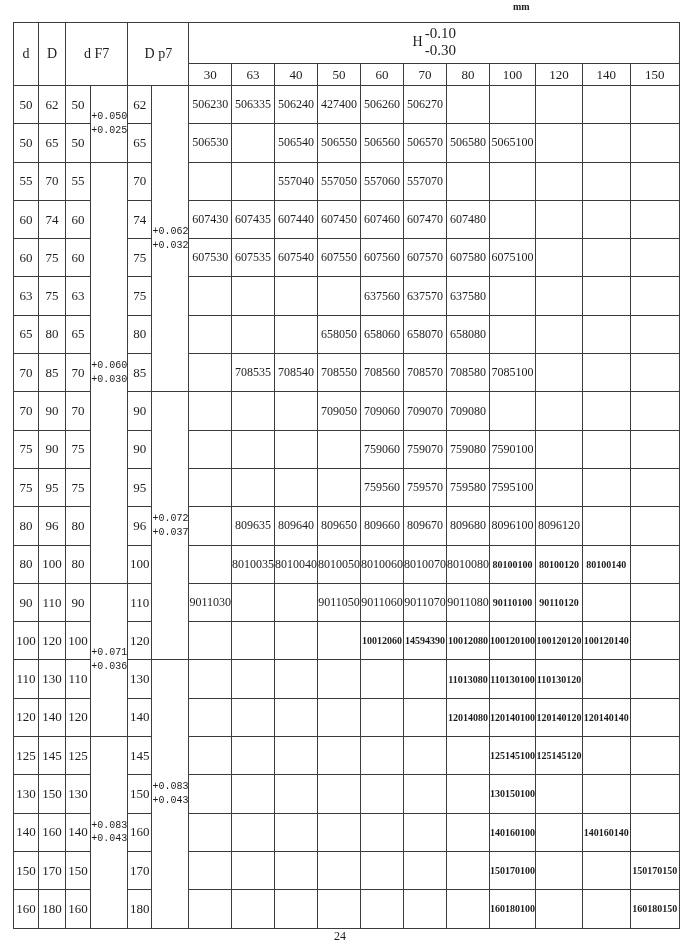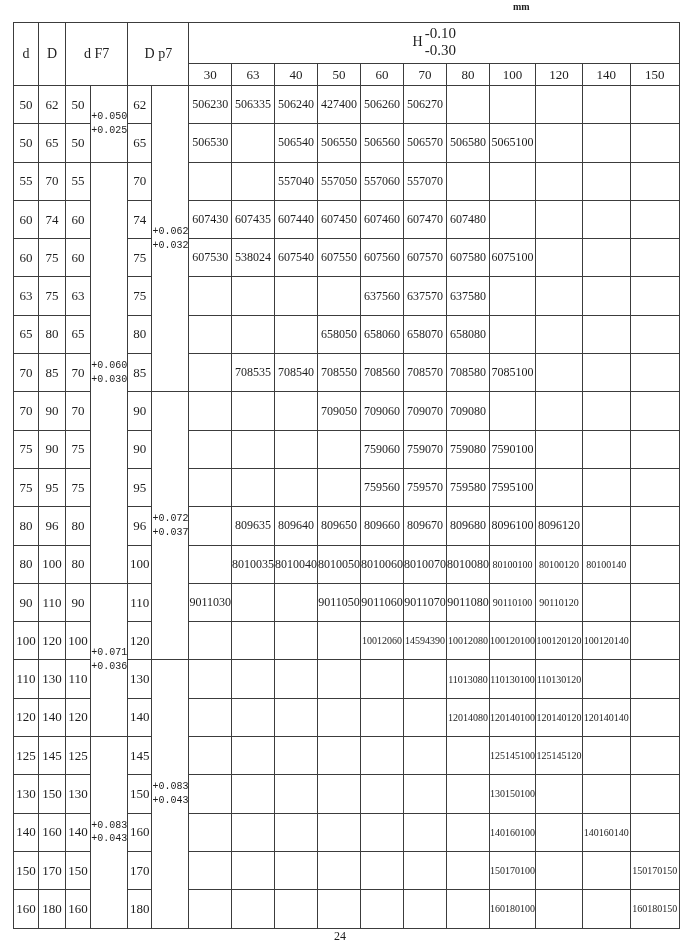--- a/index.html
+++ b/index.html
@@ -19,21 +19,21 @@
     border:1px solid #3c3c3c; padding:0; text-align:center; vertical-align:middle;
     font-weight:normal; overflow:hidden; white-space:nowrap;
   }
   tr.hdr-main { height:41px; }
   tr.hdr-len  { height:22px; }
   tbody tr    { height:38.3px; }
   .hdr-label { font-size:14px; }
   .len-th    { font-size:13px; }
   .dim-cell  { font-size:13px; }
   .num-cell  { font-size:12px; letter-spacing:0px; }
-  .num-cell.small { font-size:10px; }
+  .num-cell.small { font-size:10px;font-weight:bold; }
   .tol-cell  { font-size:10px; line-height:1.35;font-family:Liberation Mono, monospace; }
   .stack {
     display:inline-flex; flex-direction:column; text-align:left;
     font-size:15px; line-height:1.15; vertical-align:middle;
     margin-left:2px; position:relative; top:-1px;
   }
   .page-number {
     position:absolute; top:929px; left:0; width:680px; text-align:center;
     font-size:12px;
   }
@@ -170,21 +170,21 @@
         <td class="num-cell"></td>
         <td class="num-cell"></td>
         <td class="num-cell"></td>
       </tr>
       <tr>
         <td class="dim-cell">60</td>
         <td class="dim-cell">75</td>
         <td class="dim-cell">60</td>
         <td class="dim-cell">75</td>
         <td class="num-cell">607530</td>
-        <td class="num-cell">538024</td>
+        <td class="num-cell">607535</td>
         <td class="num-cell">607540</td>
         <td class="num-cell">607550</td>
         <td class="num-cell">607560</td>
         <td class="num-cell">607570</td>
         <td class="num-cell">607580</td>
         <td class="num-cell">6075100</td>
         <td class="num-cell"></td>
         <td class="num-cell"></td>
         <td class="num-cell"></td>
       </tr>

